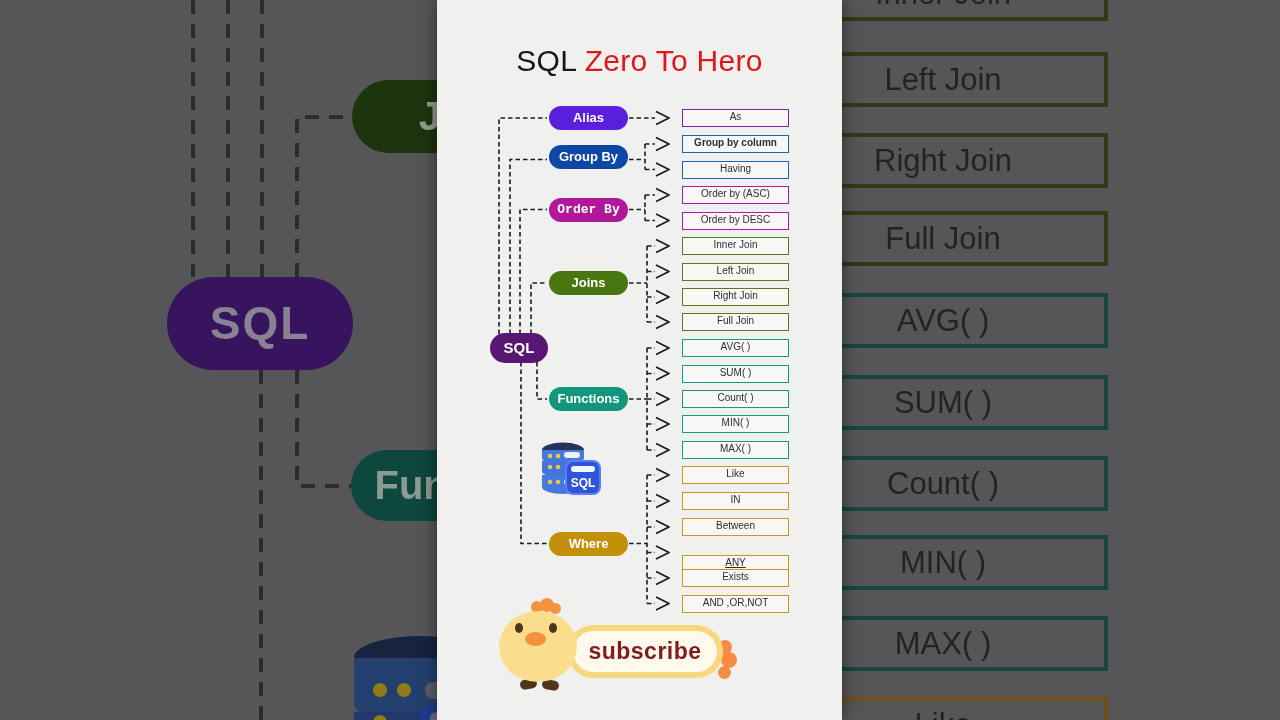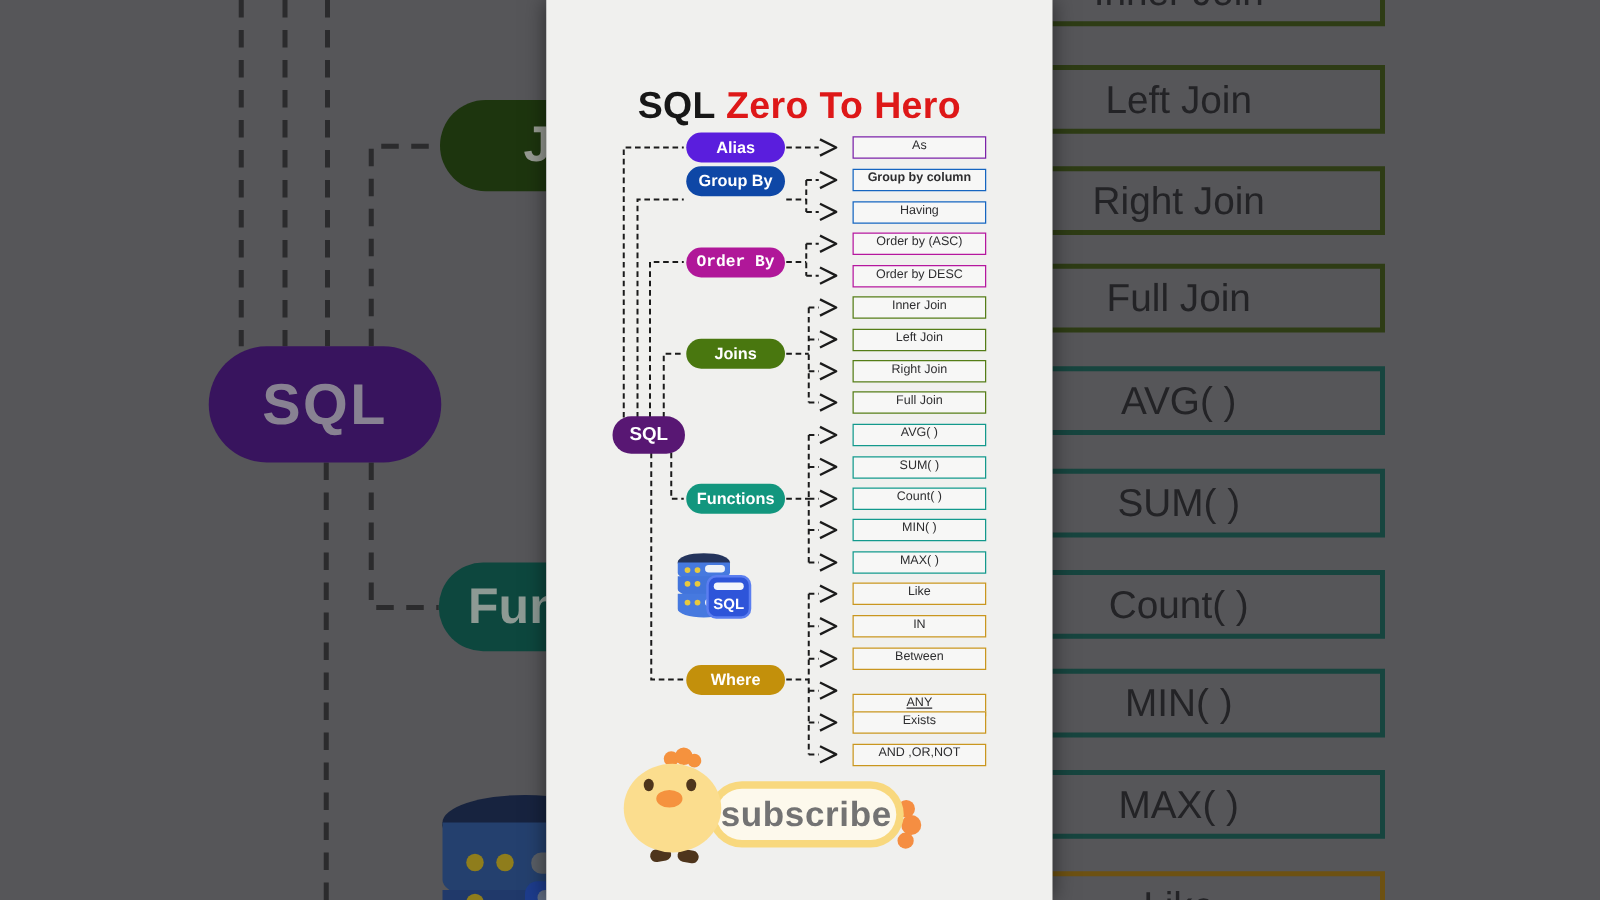--- a/index.html
+++ b/index.html
@@ -12,39 +12,39 @@
   .mag-pill{position:absolute;text-align:center;font-weight:bold;overflow:hidden;}
   .mag-box{position:absolute;left:-64px;width:330px;height:55px;box-sizing:border-box;
            border:4px solid #2e3c15;text-align:center;font-size:31px;color:#232326;
            line-height:47px;overflow:hidden;}
   .mag-box.t-teal{border-color:#17453f;}
   .mag-box.t-gold{border-color:#6d5112;}
   
   .panel{position:absolute;left:437px;top:0;width:405px;height:720px;background:#f0f0ee;
          box-shadow:0 0 16px rgba(0,0,0,.5);overflow:hidden;}
   .title{position:absolute;left:0;top:44px;width:100%;text-align:center;
-         font-size:30px;font-weight:700;letter-spacing:.3px;color:#171717;margin-top:24px;}
+         font-size:30px;font-weight:400;letter-spacing:.3px;color:#171717;}
   .title .hl{color:#de1818;}
   .pill{position:absolute;left:112px;width:79px;height:24px;border-radius:13px;
         color:#fff;font-weight:bold;font-size:13px;line-height:24px;text-align:center;}
   .root-pill{position:absolute;left:53px;top:333px;width:58px;height:30px;border-radius:16px;
         background:#581773;color:#fff;font-weight:bold;font-size:15px;line-height:30px;text-align:center;}
   .bg-purple{background:#5a1edd;} .bg-blue{background:#0e47a6;} .bg-magenta{background:#b01799;font-family:Liberation Mono, monospace;}
   .bg-green{background:#49770f;} .bg-teal{background:#12967e;} .bg-gold{background:#c3900b;}
   .box{position:absolute;left:245px;width:107px;height:18px;box-sizing:border-box;
        border:1.5px solid #000;background:#f7f7f6;text-align:center;font-size:10px;
        color:#2e2e30;line-height:14px;white-space:nowrap;overflow:hidden;}
   .bd-purple{border-color:#7b22a8;} .bd-blue{border-color:#1565c0;} .bd-magenta{border-color:#b5179e;}
   .bd-green{border-color:#557d17;} .bd-teal{border-color:#13998c;} .bd-gold{border-color:#c9961f;}
   svg{position:absolute;left:0;top:0;}
   
   .sub-tail{position:absolute;border-radius:50%;background:#f58e42;}
   .sub-outer{position:absolute;left:130px;top:625px;width:156px;height:53px;border-radius:27px;background:#f8d87e;}
   .sub-inner{position:absolute;left:6px;top:6px;right:6px;bottom:6px;border-radius:21px;background:#fdf9ec;
-             text-align:center;font-weight:bold;font-size:28px;color:#737373;line-height:41px;letter-spacing:.5px;}
+             text-align:center;font-weight:bold;font-size:23px;color:#7f1d1d;line-height:41px;letter-spacing:.5px;}
   .chick-part{position:absolute;border-radius:50%;}
 </style>
 </head>
 <body>
 
 <div class="stage">
 
   <div class="band band-left">
     <svg width="437" height="720">
       <g stroke="#2b2b2d" stroke-width="4" fill="none" stroke-dasharray="14 10">
@@ -132,21 +132,21 @@
         <polyline points="219,468.5 232,475 219,481.5"></polyline>
         <polyline points="219,494.5 232,501 219,507.5"></polyline>
         <polyline points="219,520.5 232,527 219,533.5"></polyline>
         <polyline points="219,546 232,552.5 219,559"></polyline>
         <polyline points="219,571.5 232,578 219,584.5"></polyline>
         <polyline points="219,597 232,603.5 219,610"></polyline>
       </g>
     </svg>
 
     <div class="pill bg-purple" style="top:106px;">Alias</div>
-    <div class="pill bg-blue" style="top:133px;">Group By</div>
+    <div class="pill bg-blue" style="top:145px;">Group By</div>
     <div class="pill bg-magenta" style="top:197.5px;">Order By</div>
     <div class="pill bg-green" style="top:271px;">Joins</div>
     <div class="pill bg-teal" style="top:387px;">Functions</div>
     <div class="pill bg-gold" style="top:531.5px;text-align:center;">Where</div>
     <div class="root-pill">SQL</div>
 
     <div class="box bd-purple" style="top:109px;">As</div>
     <div class="box bd-blue" style="top:135px;font-weight:bold;">Group by column</div>
     <div class="box bd-blue" style="top:160.5px;">Having</div>
     <div class="box bd-magenta" style="top:186px;">Order by (ASC)</div>

